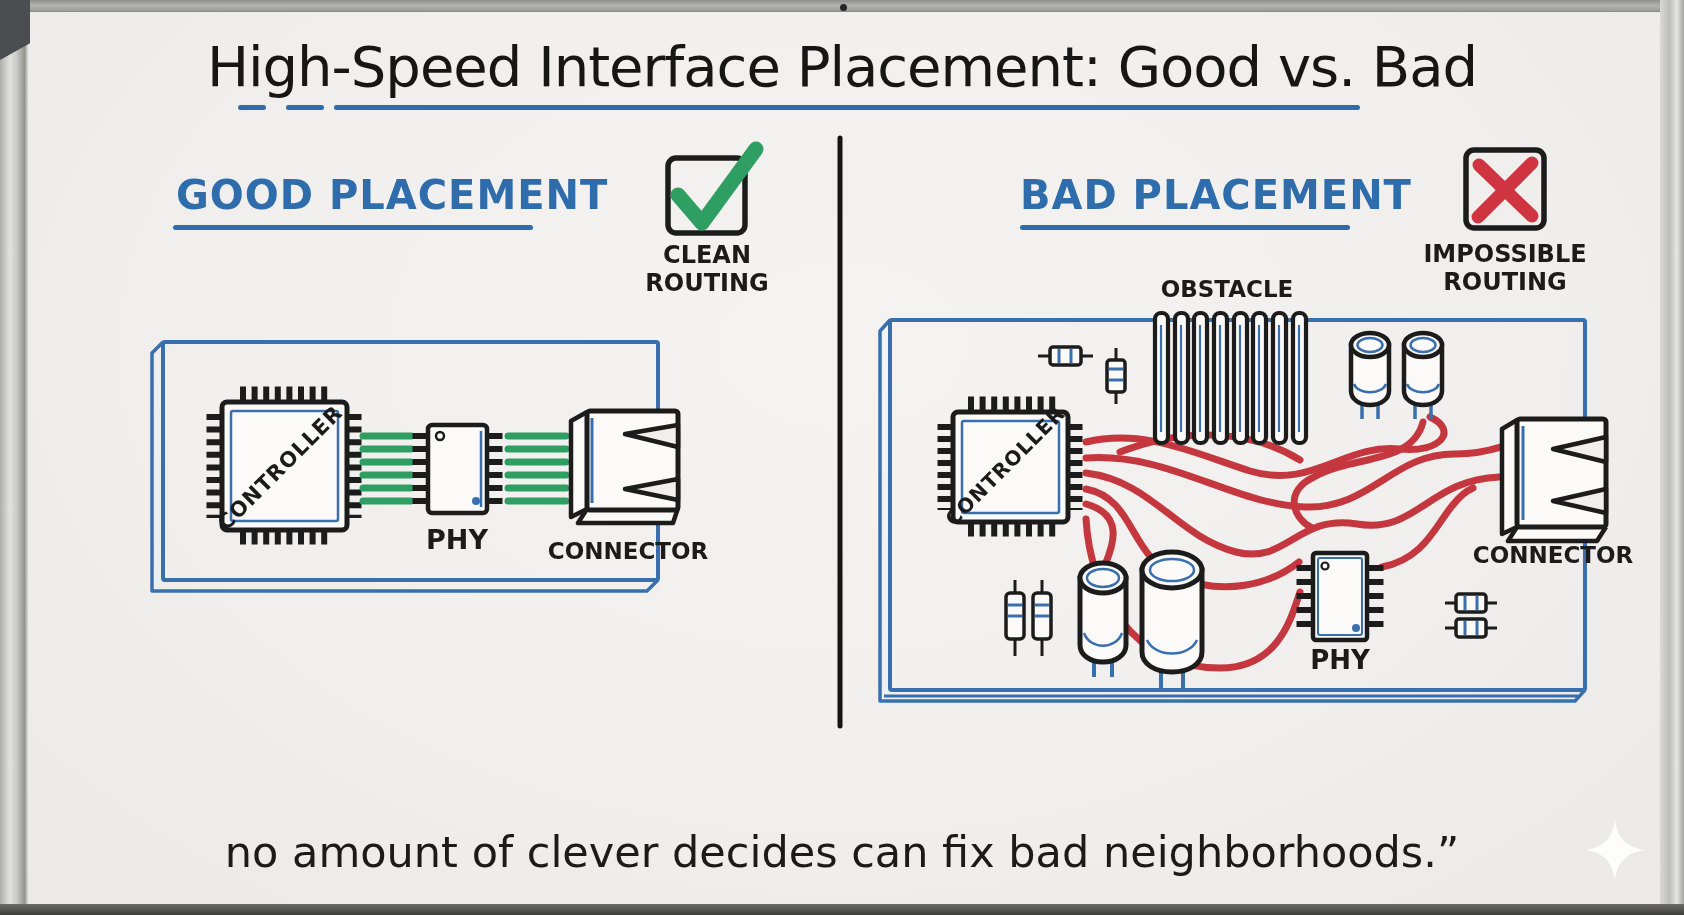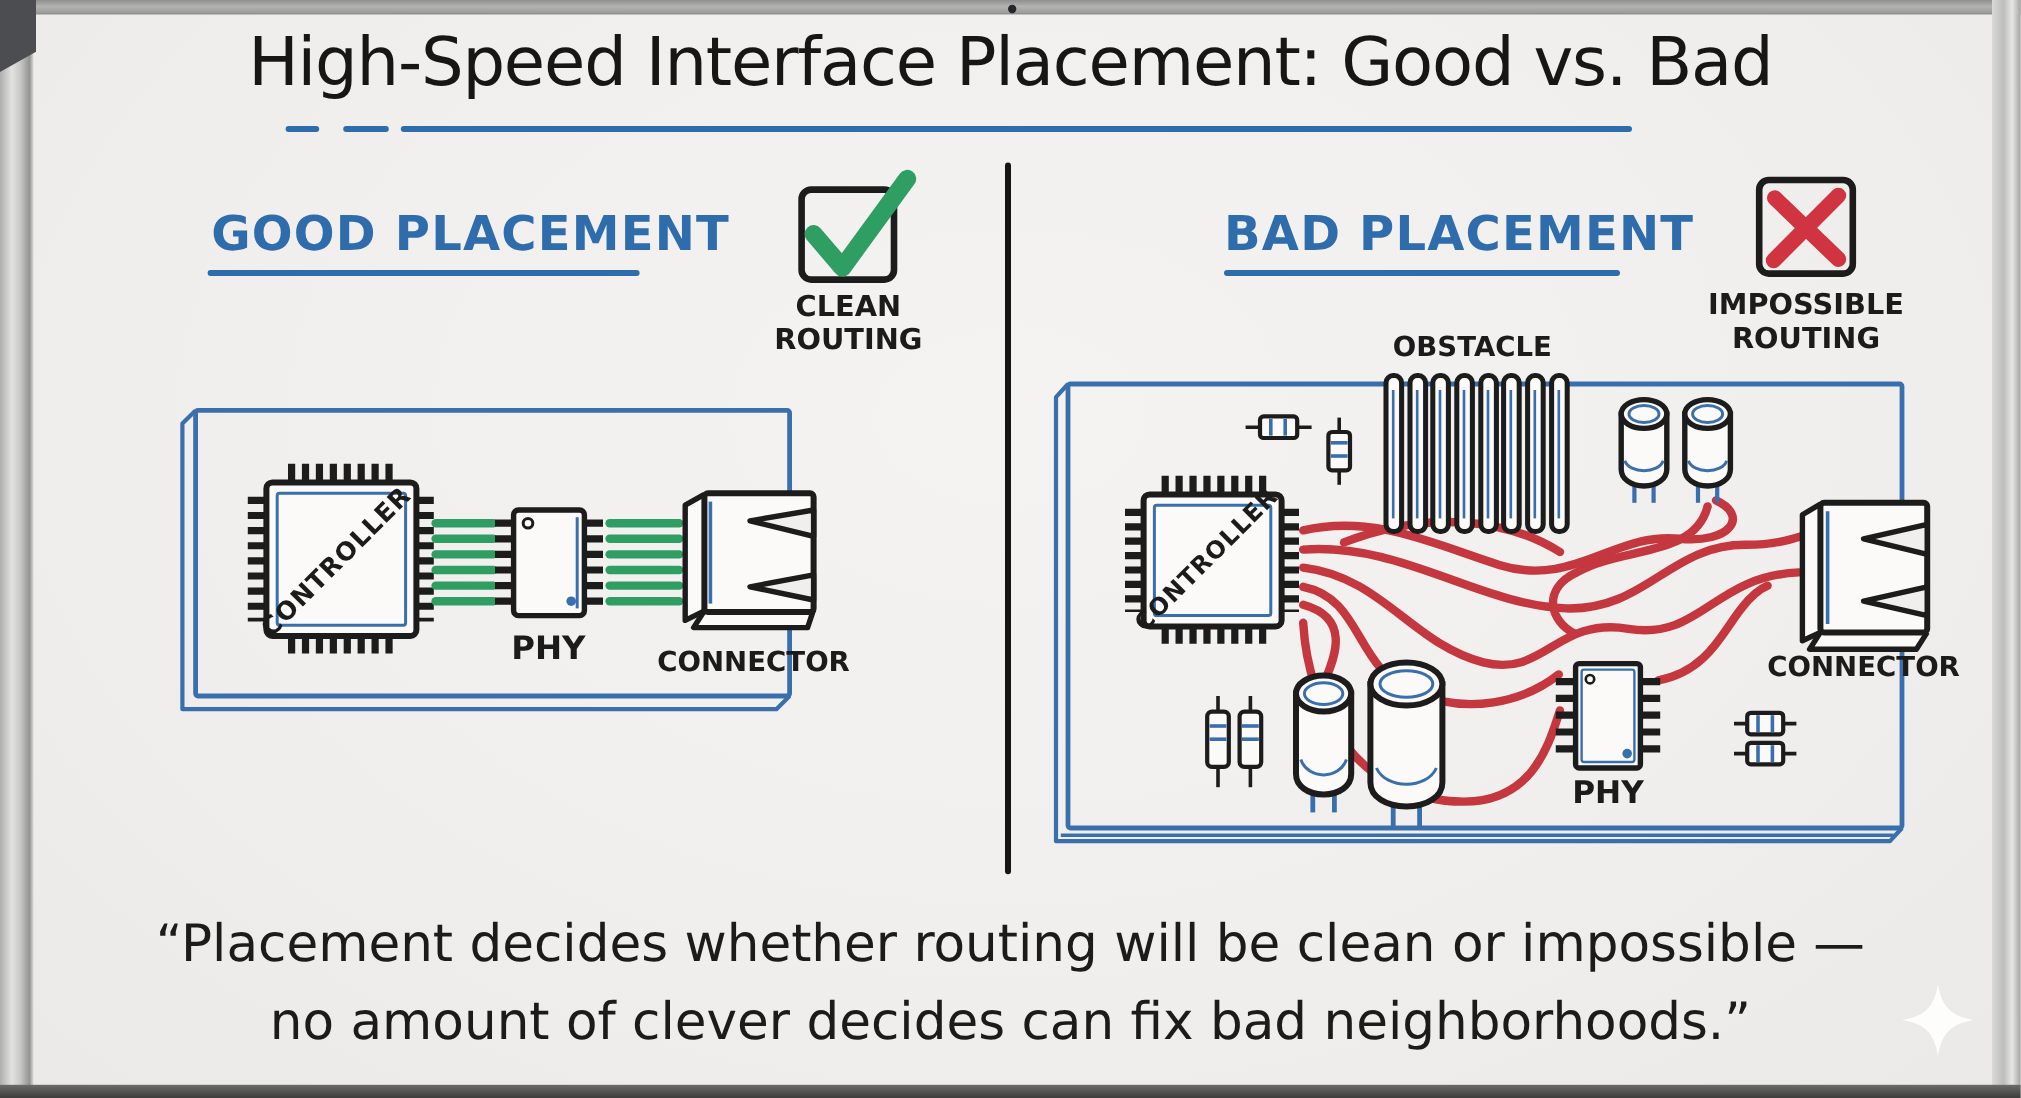--- a/index.html
+++ b/index.html
@@ -13,21 +13,21 @@
   .frame-dot{left:840px;top:4px;width:7px;height:7px;border-radius:50%;background:#26262a;}
   .frame-left{left:0;top:0;width:28px;height:915px;
       background:linear-gradient(90deg,#aeaeac,#e2e2e0 35%,#c9c9c7 60%,#93938f 88%,#dedddb);}
   .corner-cap{left:0;top:0;width:30px;height:60px;background:#4b4d51;
       clip-path:polygon(0 0,100% 0,100% 72%,0 100%);border-radius:0 0 4px 0;}
   .frame-right{left:1660px;top:0;width:24px;height:915px;
       background:linear-gradient(90deg,#d9d9d7,#bdbdbb 40%,#e6e6e4 70%,#a2a2a0);}
   .frame-bottom{left:0;top:904px;width:1684px;height:11px;
       background:linear-gradient(#6b6b69,#3d3d3b);}
   
-  .title{left:0;top:20px;width:1684px;text-align:center;font-size:56px;letter-spacing:-1px;
+  .title{left:0;top:34px;width:1684px;text-align:center;font-size:56px;letter-spacing:-1px;
       color:#161616;white-space:nowrap;}
   .u{background:#2e6cab;height:5px;border-radius:3px;}
   .heading{font-size:40px;font-weight:bold;color:#2e6cab;letter-spacing:1px;white-space:nowrap;text-align:right;}
   .quote{left:0;width:1684px;text-align:center;font-size:43px;color:#1b1b1b;white-space:nowrap;}
   svg text{font-family:"DejaVu Sans", sans-serif;font-weight:bold;fill:#1b1b1b;}
 </style>
 </head>
 <body>
 
 <div class="wb">
@@ -251,16 +251,15 @@
       <rect x="1517" y="419" width="89" height="108" rx="3" fill="#fbfaf9" stroke="#1c1c1c" stroke-width="5"></rect>
       <line x1="1523" y1="426" x2="1523" y2="520" stroke="#3a6fae" stroke-width="3"></line>
       <path d="M1606,437 L1553,449 L1606,462 Z" fill="#f0efed" stroke="#1c1c1c" stroke-width="4.5" stroke-linejoin="round"></path>
       <path d="M1606,489 L1553,501 L1606,513 Z" fill="#f0efed" stroke="#1c1c1c" stroke-width="4.5" stroke-linejoin="round"></path>
     </g>
     <text x="1553" y="563" font-size="23" text-anchor="middle">CONNECTOR</text>
 
     <path transform="translate(1615,850)" d="M0,-30 C3,-11 11,-3 30,0 C11,3 3,11 0,30 C-3,11 -11,3 -30,0 C-11,-3 -3,-11 0,-30 Z" fill="#fdfdfb"></path>
   </svg>
 
-  <div class="abs quote" style="top:762px;">“Placement decides whether routing will be clean or impossible —</div>
   <div class="abs quote" style="top:827px;">no amount of clever decides can fix bad neighborhoods.”</div>
 
 </div>
 
 </body></html>

